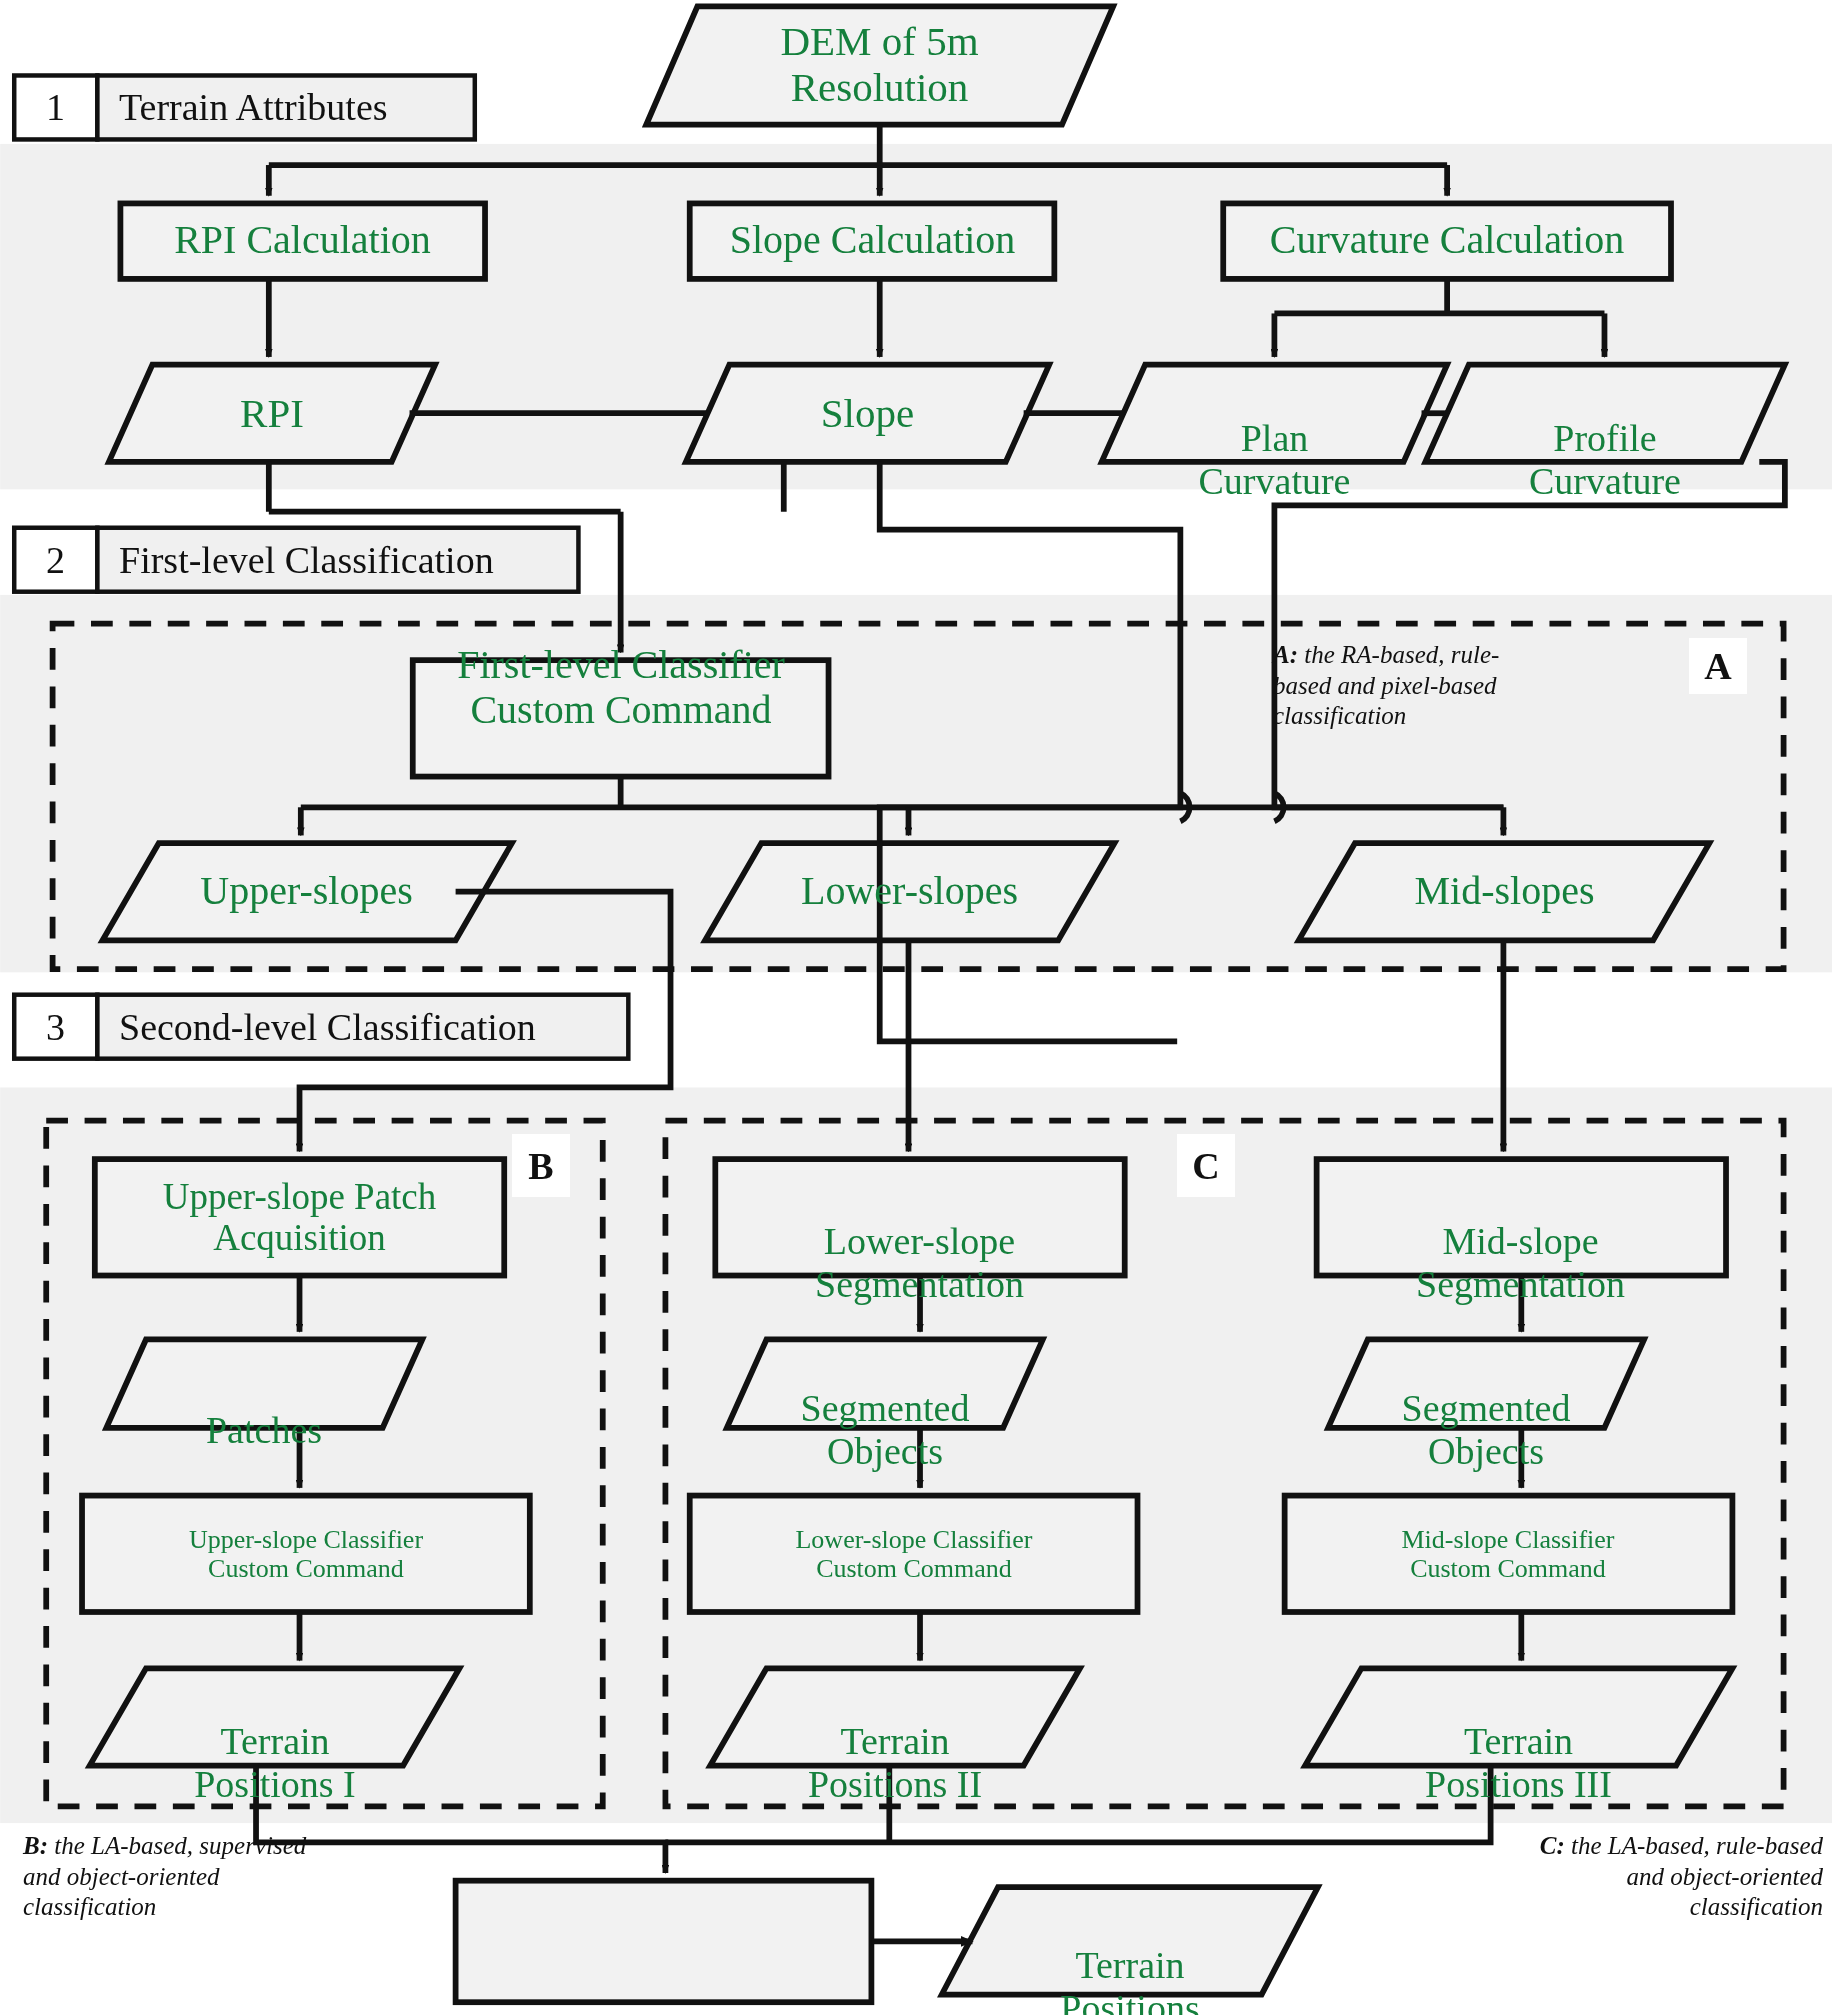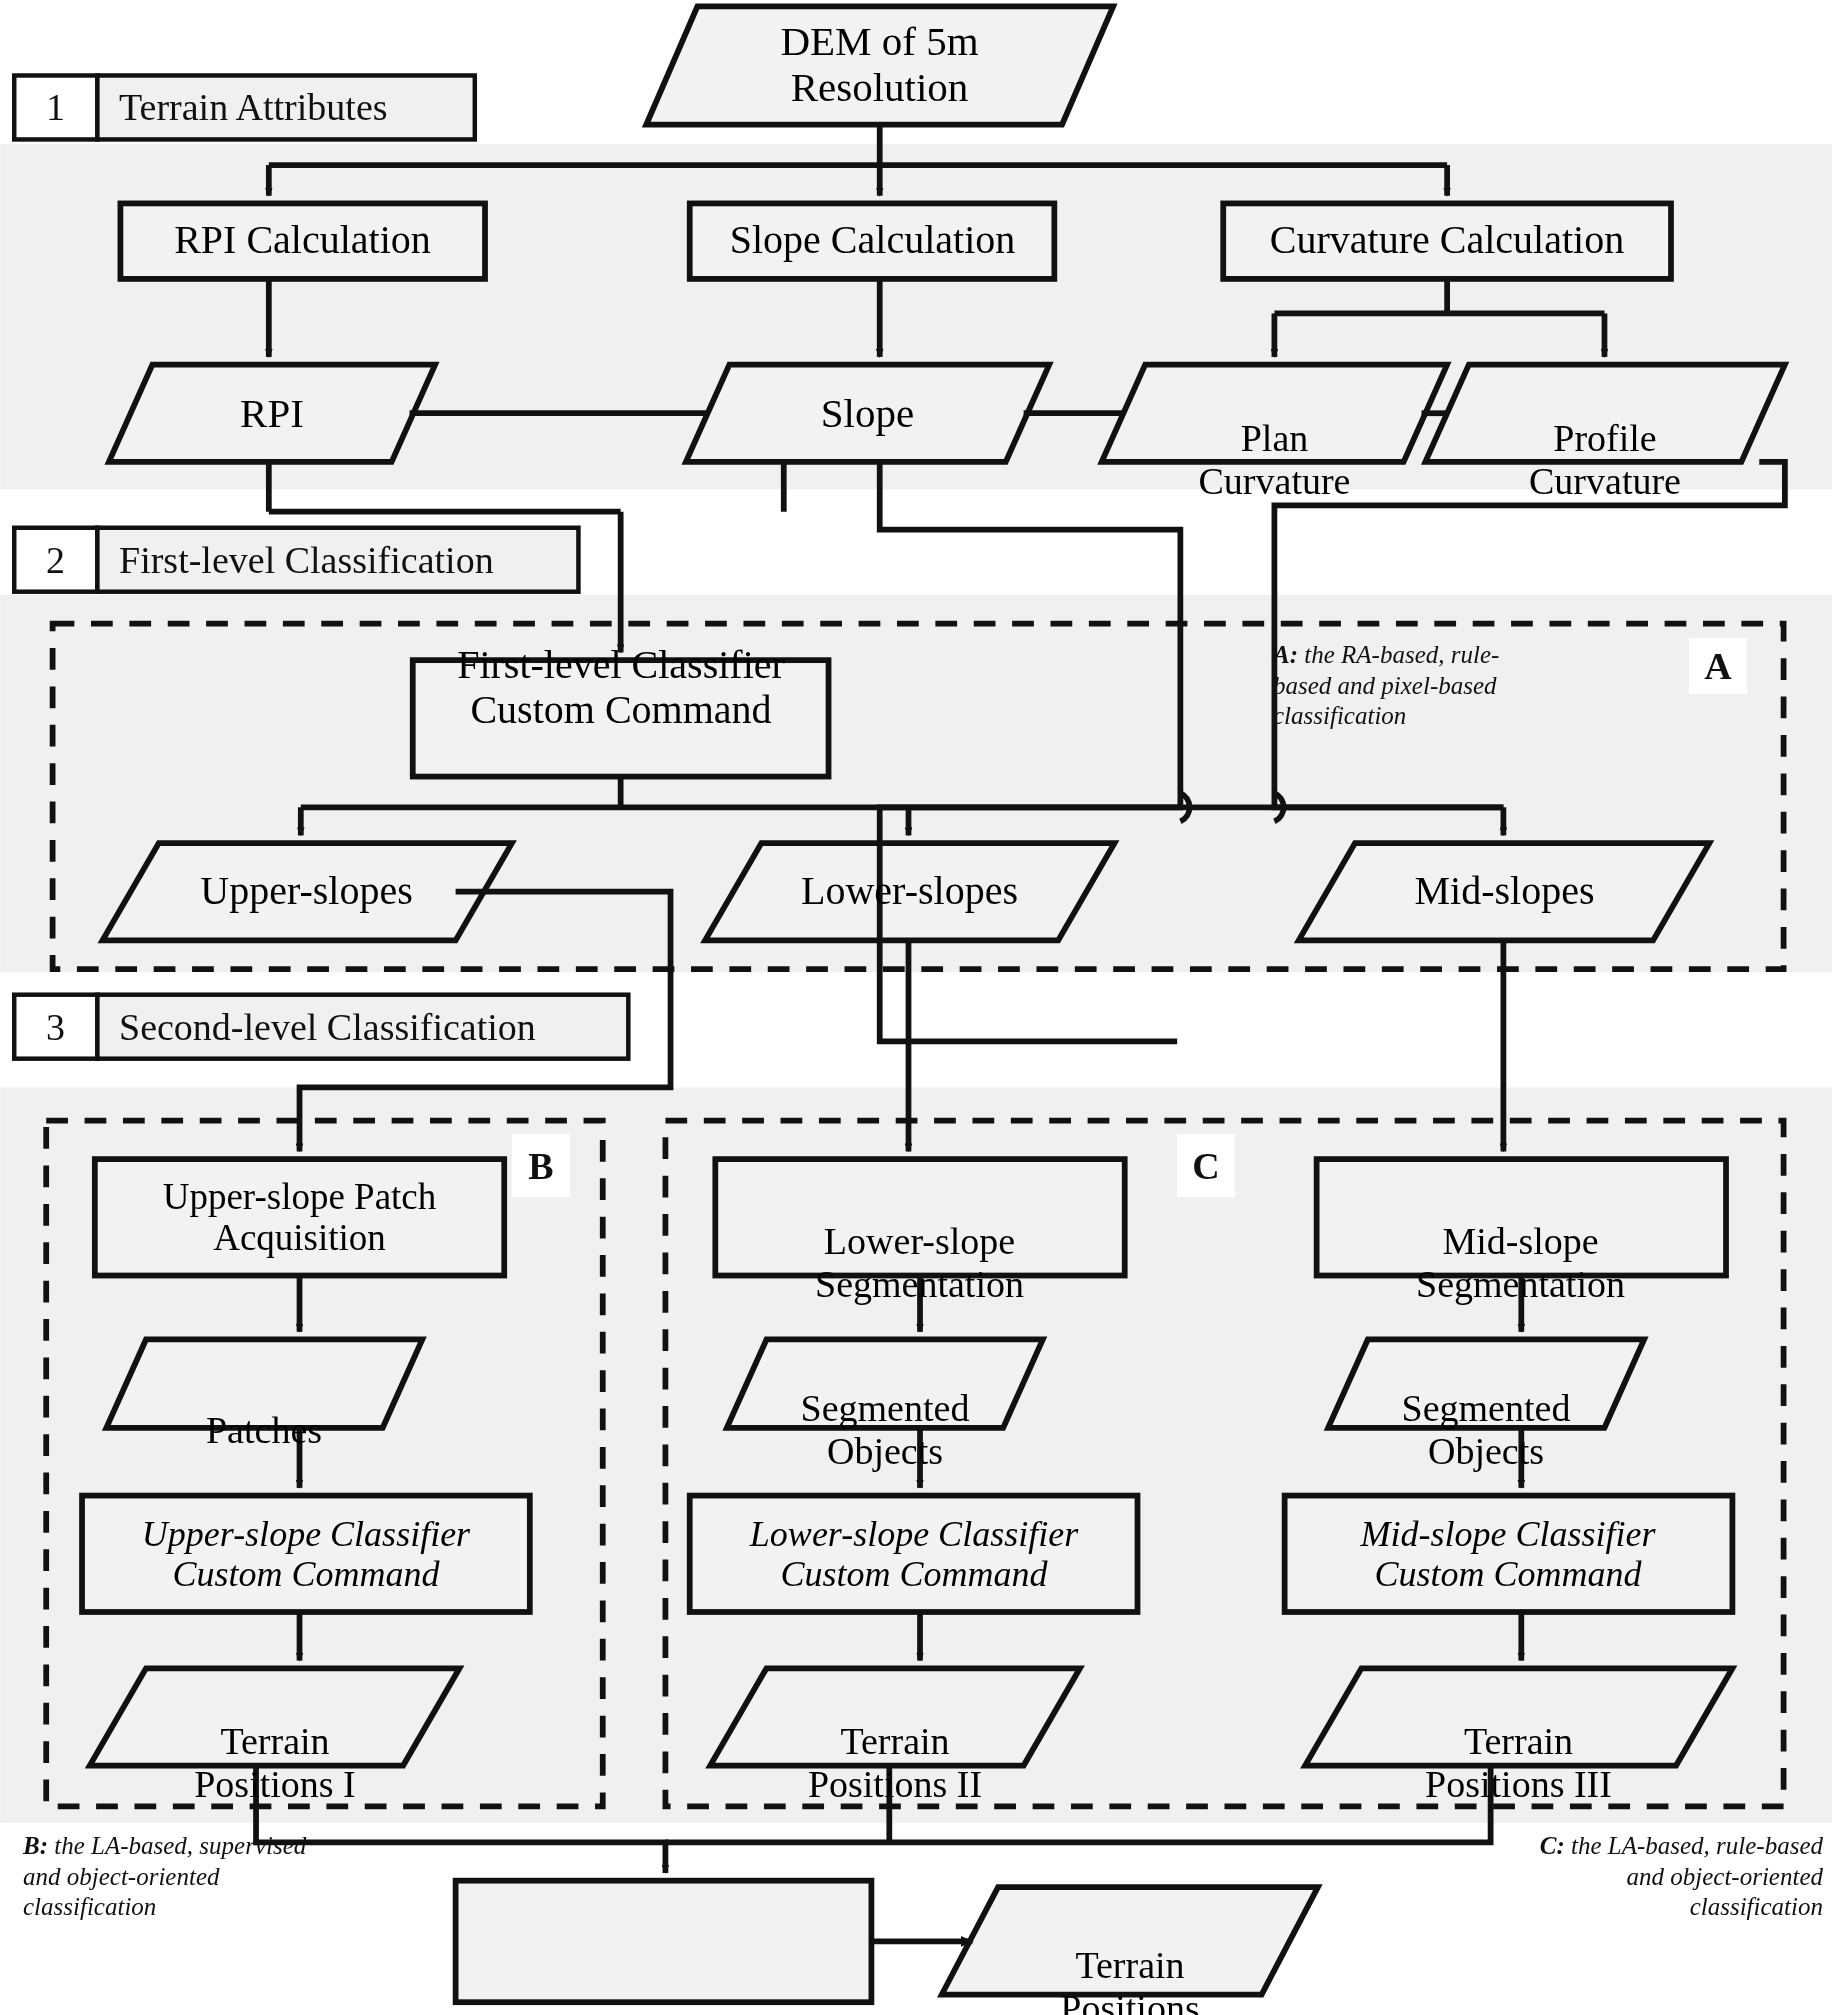--- a/index.html
+++ b/index.html
@@ -5,28 +5,28 @@
   html,body{margin:0;padding:0;background:#ffffff;}
   body{
     font-family:"Liberation Serif", serif;
     width:1833px;height:2015px;position:relative;overflow:hidden;
   }
   #stage{position:absolute;left:0;top:0;width:1833px;height:2015px;}
   svg{position:absolute;left:0;top:0;width:1833px;height:2015px;}
   .lbl{
     position:absolute;
     font-family:"Liberation Serif", serif;
-    color:#000000;
+    color:#15803d;
     text-align:center;
     display:flex;align-items:center;justify-content:center;
     line-height:1.12;
     white-space:pre-line;
     pointer-events:none;
   }
-  .f56{font-size:36px;font-style:italic;}
+  .f56{font-size:26px;}
   .f58{font-size:37px;}
   .f60{font-size:38px;margin-top:46px;}
   .f62{font-size:40px;}
   .f64{font-size:41px;}
   .legend{
     position:absolute;
     font-family:"Liberation Serif", serif;
     font-style:italic;
     font-size:25px;
     color:#111111;

